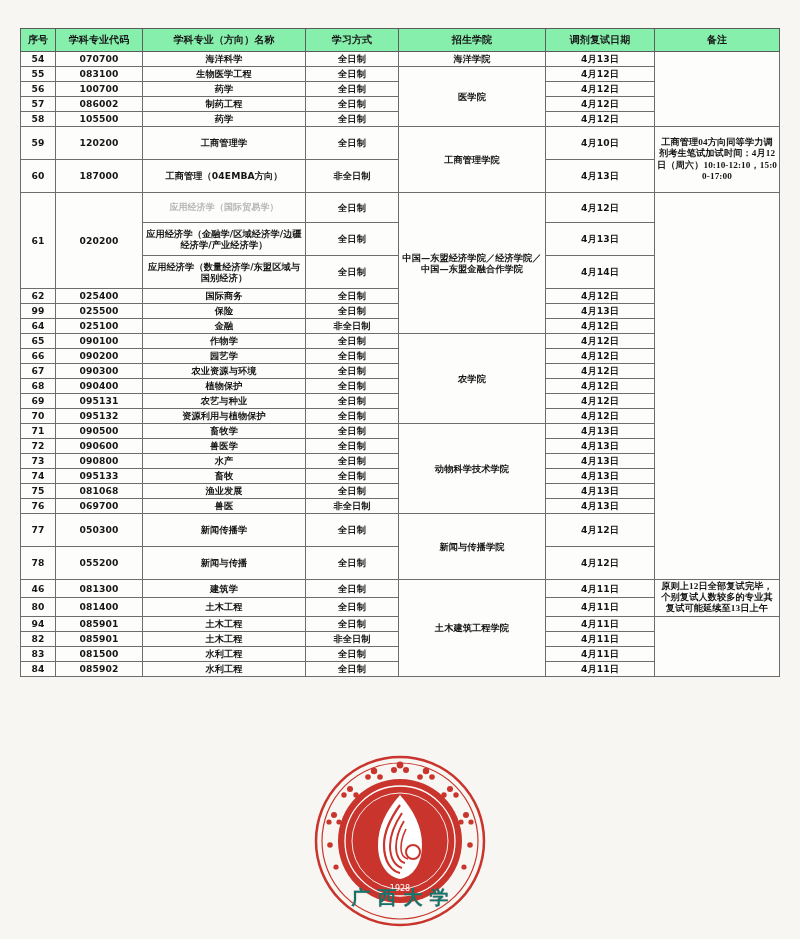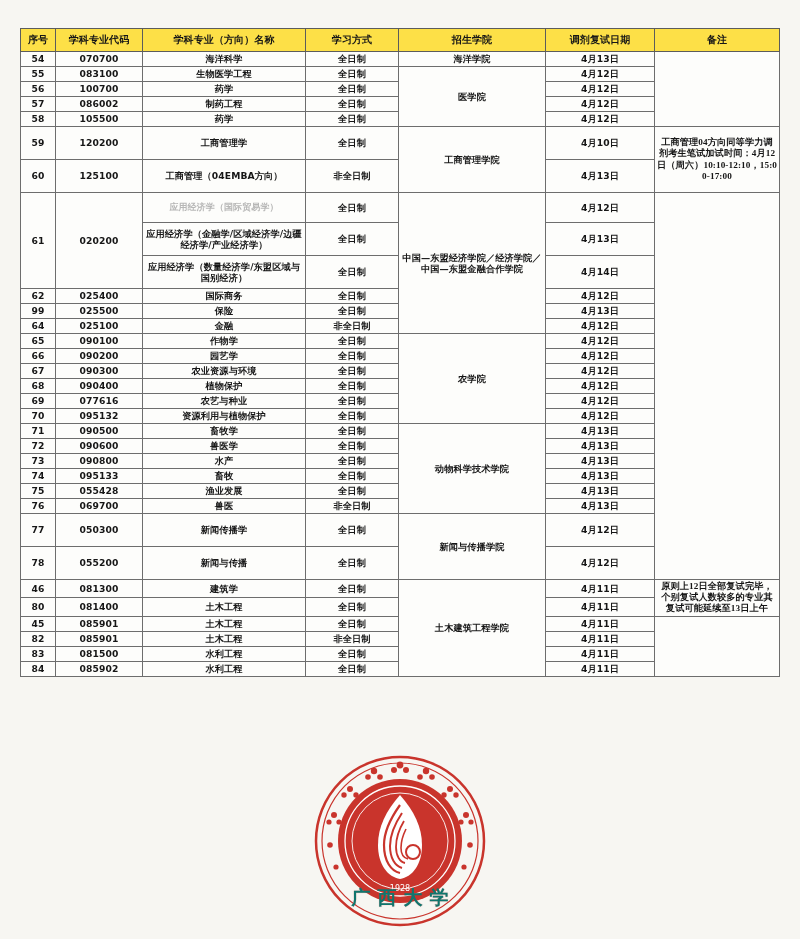--- a/index.html
+++ b/index.html
@@ -39,21 +39,21 @@
     text-align: center;
     vertical-align: middle;
     font-size: 9.2px;
     line-height: 1.22;
     color: #161616;
     font-weight: bold;
     letter-spacing: 0.1px;
     word-break: break-all;
   }
   table.sched thead th {
-    background: #fde047;
+    background: #86efac;
     height: 20px;
     font-size: 10px;
     border-color: #5c5c5c;
   }
   table.sched tbody tr { height: 15px; }
   td.num { font-size: 9px; }
   td.code { font-size: 9px; letter-spacing: 0.2px; }
   td.name { font-size: 9.2px; margin-top: 38px; }
   td.mode { font-size: 9px; }
   td.college { font-size: 9.6px; }
@@ -166,21 +166,21 @@
             <td class="num">59</td>
             <td class="code">120200</td>
             <td class="name">工商管理学</td>
             <td class="mode">全日制</td>
             <td class="college" rowspan="2">工商管理学院</td>
             <td class="date">4月10日</td>
             <td class="remark" rowspan="2">工商管理04方向同等学力调剂考生笔试加试时间：4月12日（周六）10:10-12:10，15:00-17:00</td>
           </tr>
           <tr class="tall">
             <td class="num">60</td>
-            <td class="code">125100</td>
+            <td class="code">187000</td>
             <td class="name">工商管理（04EMBA方向）</td>
             <td class="mode">非全日制</td>
             <td class="date">4月13日</td>
           </tr>
           <tr class="tall2 clip">
             <td class="num" rowspan="3">61</td>
             <td class="code" rowspan="3">020200</td>
             <td class="name">应用经济学（国际贸易学）</td>
             <td class="mode">全日制</td>
             <td class="college" rowspan="6">中国—东盟经济学院／经济学院／中国—东盟金融合作学院</td>
@@ -242,21 +242,21 @@
           </tr>
           <tr>
             <td class="num">68</td>
             <td class="code">090400</td>
             <td class="name">植物保护</td>
             <td class="mode">全日制</td>
             <td class="date">4月12日</td>
           </tr>
           <tr>
             <td class="num">69</td>
-            <td class="code">077616</td>
+            <td class="code">095131</td>
             <td class="name">农艺与种业</td>
             <td class="mode">全日制</td>
             <td class="date">4月12日</td>
           </tr>
           <tr>
             <td class="num">70</td>
             <td class="code">095132</td>
             <td class="name">资源利用与植物保护</td>
             <td class="mode">全日制</td>
             <td class="date">4月12日</td>
@@ -285,21 +285,21 @@
           </tr>
           <tr>
             <td class="num">74</td>
             <td class="code">095133</td>
             <td class="name">畜牧</td>
             <td class="mode">全日制</td>
             <td class="date">4月13日</td>
           </tr>
           <tr>
             <td class="num">75</td>
-            <td class="code">055428</td>
+            <td class="code">081068</td>
             <td class="name">渔业发展</td>
             <td class="mode">全日制</td>
             <td class="date">4月13日</td>
           </tr>
           <tr>
             <td class="num">76</td>
             <td class="code">069700</td>
             <td class="name">兽医</td>
             <td class="mode">非全日制</td>
             <td class="date">4月13日</td>
@@ -329,21 +329,21 @@
             <td class="remark" rowspan="2">原则上12日全部复试完毕，个别复试人数较多的专业其复试可能延续至13日上午</td>
           </tr>
           <tr>
             <td class="num">80</td>
             <td class="code">081400</td>
             <td class="name">土木工程</td>
             <td class="mode">全日制</td>
             <td class="date">4月11日</td>
           </tr>
           <tr>
-            <td class="num">45</td>
+            <td class="num">94</td>
             <td class="code">085901</td>
             <td class="name">土木工程</td>
             <td class="mode">全日制</td>
             <td class="date">4月11日</td>
             <td class="remark blank" rowspan="6"></td>
           </tr>
           <tr>
             <td class="num">82</td>
             <td class="code">085901</td>
             <td class="name">土木工程</td>

